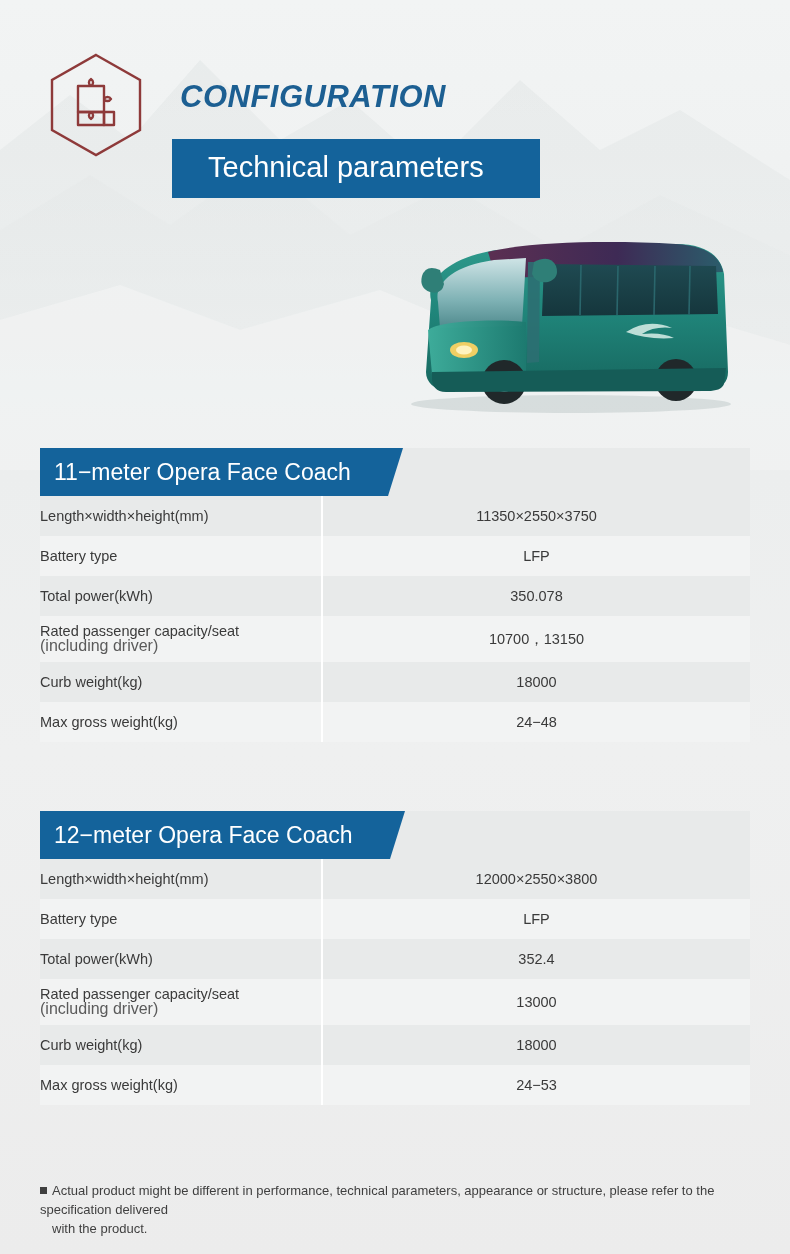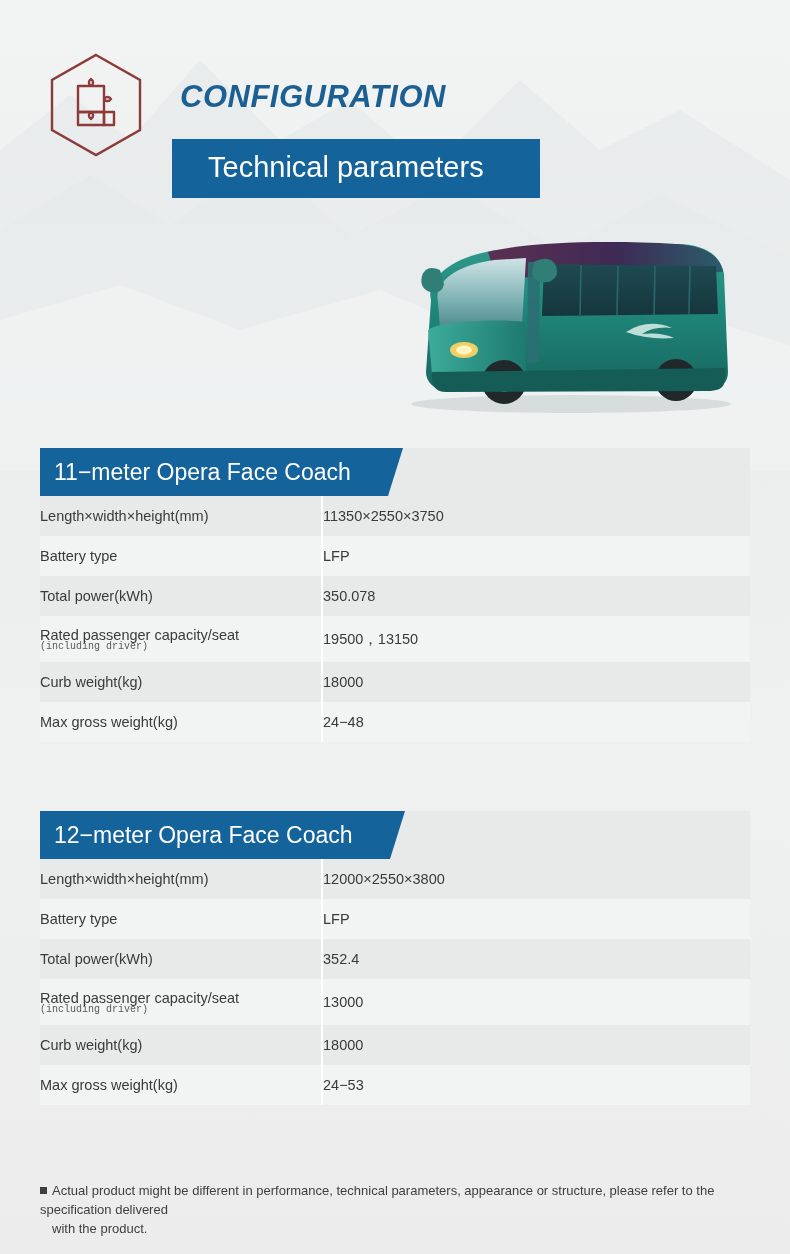--- a/index.html
+++ b/index.html
@@ -109,32 +109,31 @@
     height: 40px;
     vertical-align: middle;
   }
   td.k {
     width: 282px;
     padding-left: 12px;
     text-align: left;
     border-right: 2px solid #ffffff;
   }
   td.v {
-    text-align: left;
+    text-align: center;
     font-size: 16px;
     color: #4a4a4a;
   }
   tr.odd td { background: #e8eaea; }
   tr.even td { background: #f2f3f3; }
   .sub {
     display: block;
-    font-size: 10px;
+    font-size: 16px;
     color: #5a5a5a;
     margin-top: -2px;
-    font-family: Liberation Mono, monospace;
   }
   .tall { height: 46px; }
   .note {
     position: absolute;
     left: 40px;
     top: 1182px;
     width: 714px;
     font-size: 13px;
     color: #3f3f3f;
     line-height: 1.45;
@@ -268,21 +267,21 @@
         </tr>
         <tr class="odd">
           <td class="k">Total power(kWh)</td>
           <td class="v">350.078</td>
         </tr>
         <tr class="even tall">
           <td class="k">
             <span>Rated passenger capacity/seat</span>
             <span class="sub">(including driver)</span>
           </td>
-          <td class="v">19500，13150</td>
+          <td class="v">10700，13150</td>
         </tr>
         <tr class="odd">
           <td class="k">Curb weight(kg)</td>
           <td class="v">18000</td>
         </tr>
         <tr class="even">
           <td class="k">Max gross weight(kg)</td>
           <td class="v">24−48</td>
         </tr>
       </tbody>

